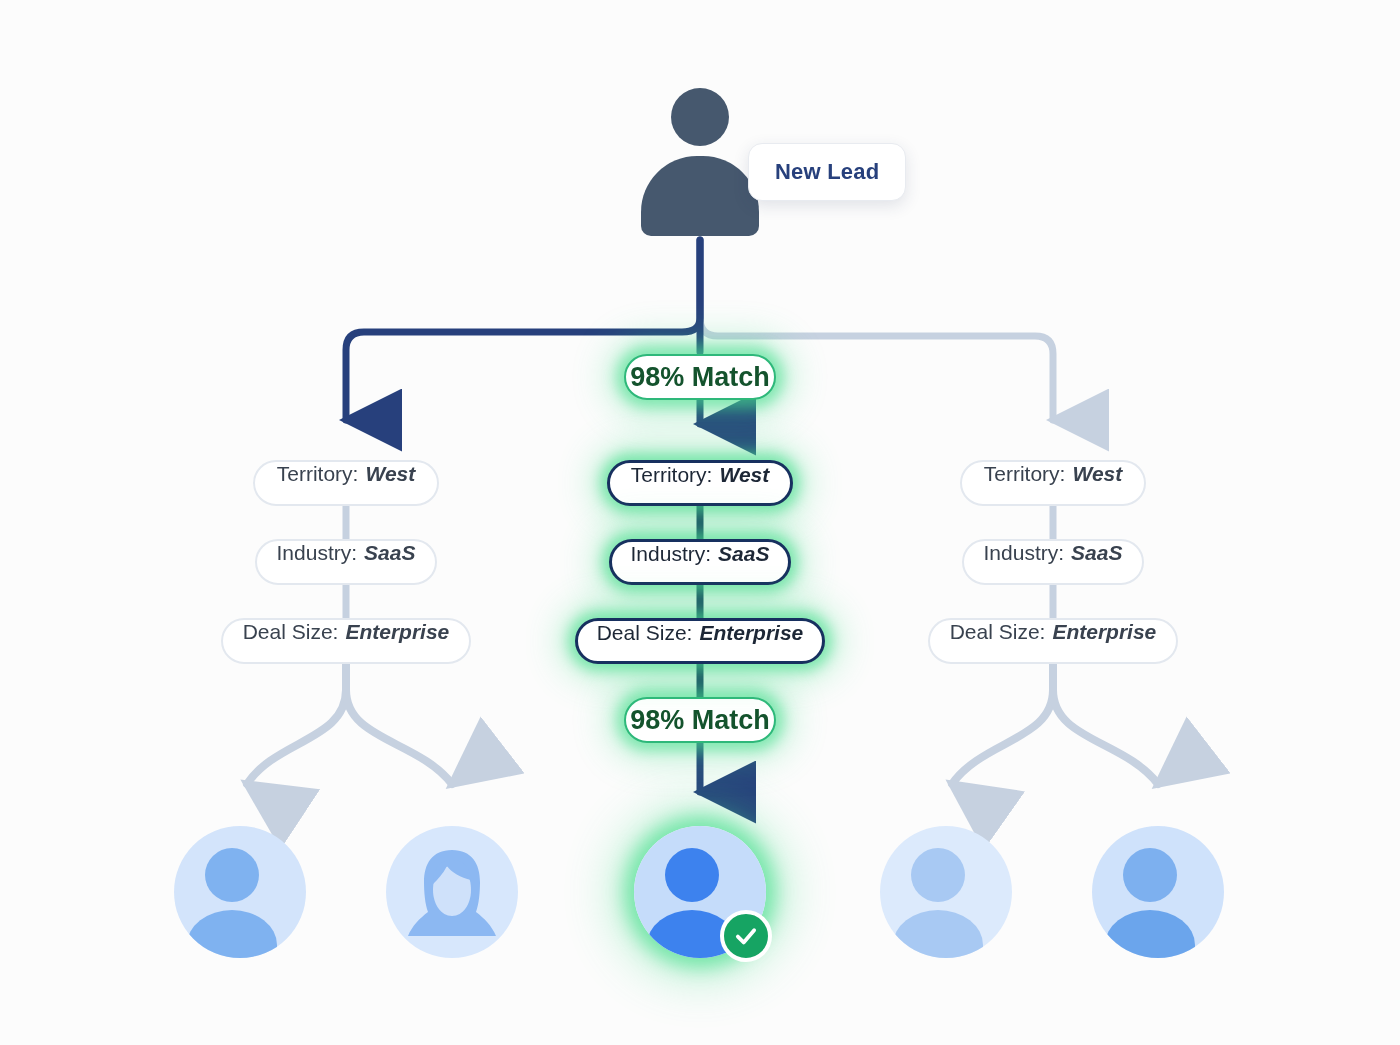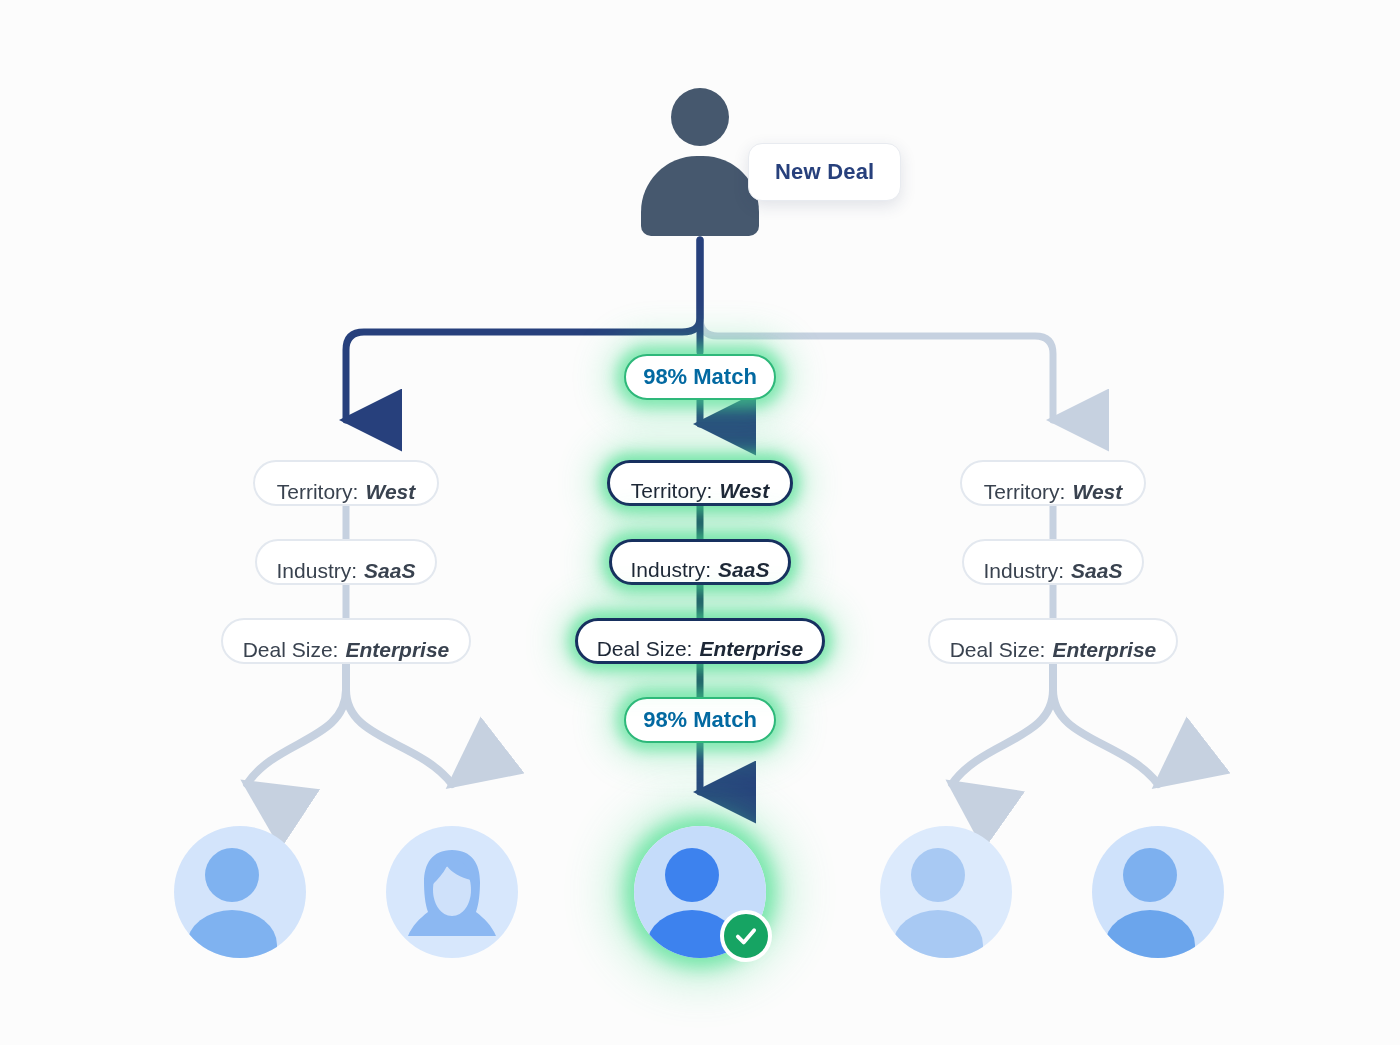--- a/index.html
+++ b/index.html
@@ -25,21 +25,21 @@
     padding:15px 26px;background:#ffffff;
     border:1px solid #e8ebf0;border-radius:14px;
     box-shadow:0 5px 16px rgba(40,55,90,.13);
     font-size:22px;font-weight:bold;color:#27407c;
     letter-spacing:.2px;white-space:nowrap;
   }
 
   
   .node{
     position:absolute;
-    display:flex;align-items:flex-end;justify-content:center;
+    display:flex;align-items:flex-start;justify-content:center;
     background:#ffffff;
     border-radius:999px;
     font-size:21px;color:#2b3443;
     white-space:nowrap;
     box-sizing:border-box;
   }
   .node .lbl{font-weight:normal;}
   .node .val{font-weight:bold;margin-left:7px;font-style:italic;}
   .node.dim{border:2px solid #e3e8ef;color:#39424f;}
   .node.active{
@@ -47,21 +47,21 @@
     box-shadow:0 0 13px 7px rgba(70,222,140,.60),
                0 0 34px 16px rgba(70,222,140,.30);
   }
 
   
   .badge{
     position:absolute;
     display:flex;align-items:center;justify-content:center;
     background:#ffffff;border:2.5px solid #2eb87a;
     border-radius:999px;
-    font-size:22px;font-weight:bold;color:#0369a1;
+    font-size:27px;font-weight:bold;color:#14532d;
     white-space:nowrap;box-sizing:border-box;
     box-shadow:0 0 13px 8px rgba(70,222,140,.55),
                0 0 34px 18px rgba(70,222,140,.28);
   }
 
   
   .avatar{position:absolute;width:132px;height:132px;border-radius:50%;overflow:visible;}
   .av-circle{position:absolute;inset:0;border-radius:50%;overflow:hidden;}
   .av-head{position:absolute;border-radius:50%;}
   .av-shoulder{position:absolute;border-radius:50% 50% 34% 34%;}
@@ -145,21 +145,21 @@
     <path d="M1053,506 L1053,540" fill="none" stroke="#c6d1e0" stroke-width="7"></path>
     <path d="M1053,585 L1053,618" fill="none" stroke="#c6d1e0" stroke-width="7"></path>
     <path d="M1053,664 L1053,690 C1053,740 983,740 952,784" fill="none" stroke="#c6d1e0" stroke-width="8" stroke-linecap="round" marker-end="url(#ah-dim)"></path>
     <path d="M1053,664 L1053,690 C1053,740 1124,740 1158,784" fill="none" stroke="#c6d1e0" stroke-width="8" stroke-linecap="round" marker-end="url(#ah-dim)"></path>
   </svg>
 
   <div class="source-person">
     <div class="sp-head"></div>
     <div class="sp-body"></div>
   </div>
-  <div class="lead-card">New Deal</div>
+  <div class="lead-card">New Lead</div>
 
   <div class="badge" style="left:624px;top:354px;width:152px;height:46px;">98% Match</div>
 
   <div class="badge" style="left:624px;top:697px;width:152px;height:46px;">98% Match</div>
 
   <div class="node dim" style="left:253px;top:460px;width:186px;height:46px;">
     <span class="lbl">Territory:</span>
     <span class="val">West</span>
   </div>
   <div class="node dim" style="left:255px;top:539px;width:182px;height:46px;">

